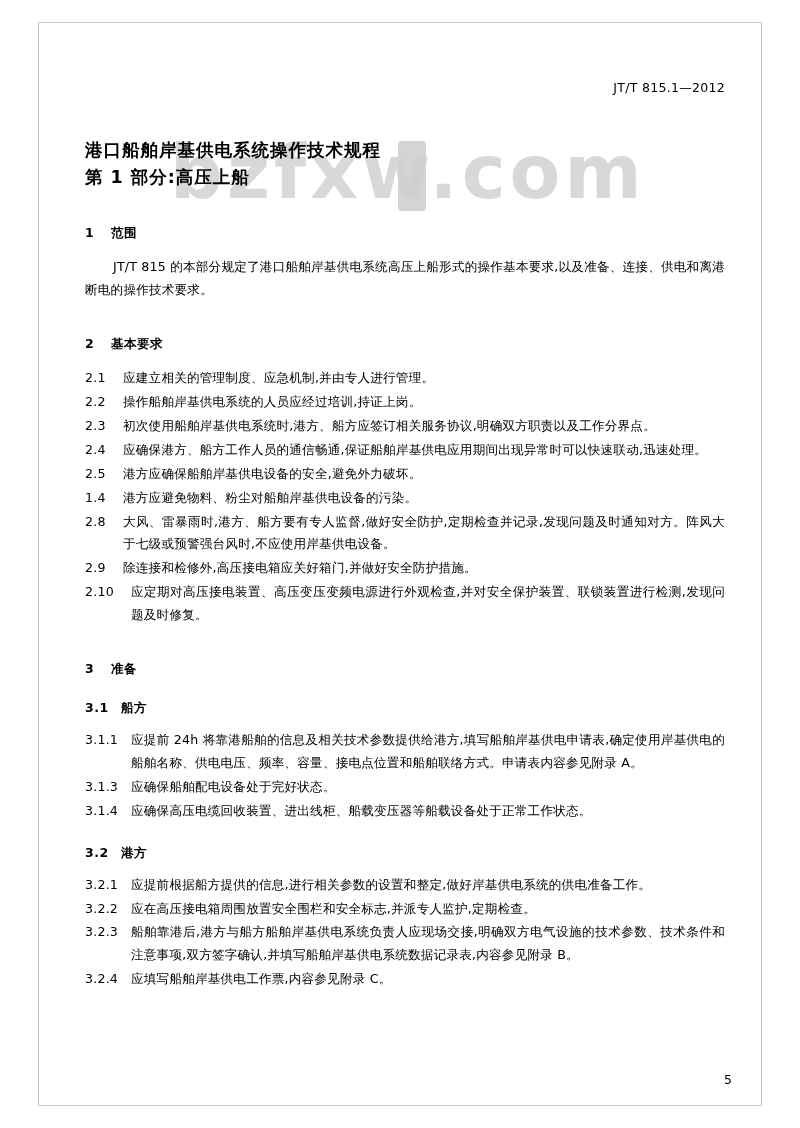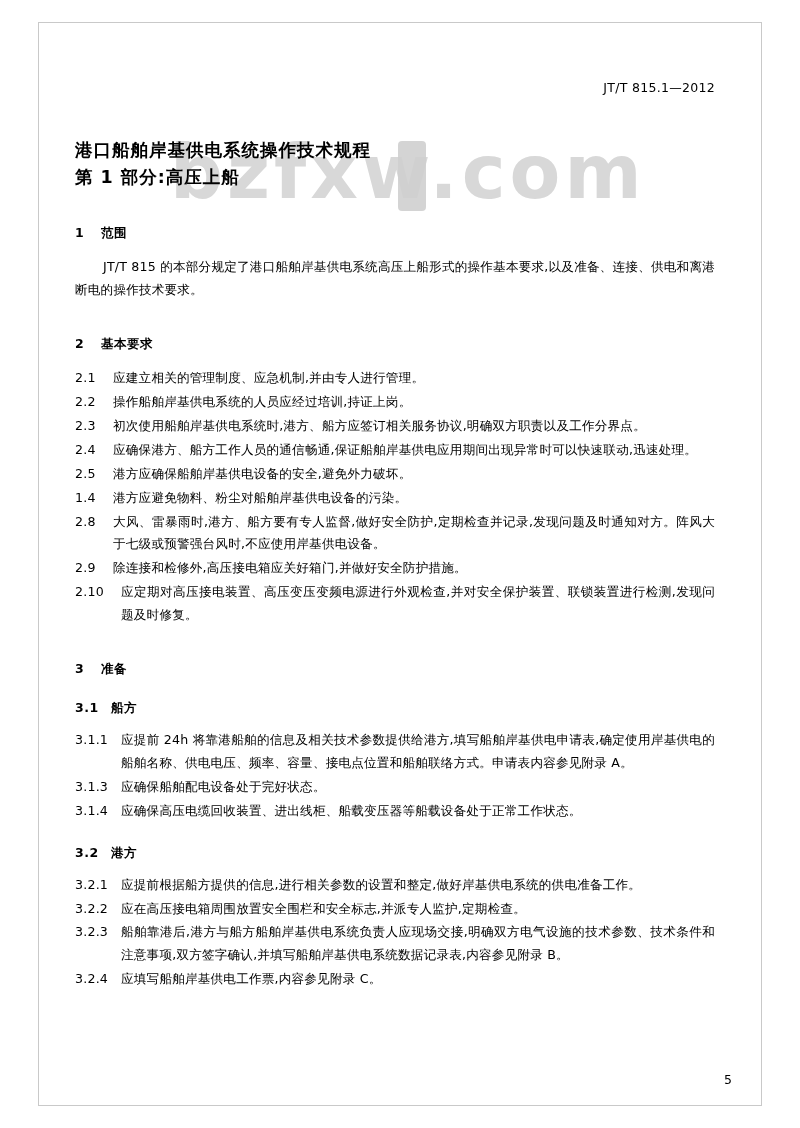--- a/index.html
+++ b/index.html
@@ -21,21 +21,21 @@
     left: 38px;
     top: 22px;
     width: 724px;
     height: 1084px;
     border: 1px solid #c9c9c9;
     background: #fff;
     box-sizing: border-box;
   }
   .content {
     position: absolute;
-    left: 75px;
+    left: 85px;
     top: 80px;
     width: 640px;
     z-index: 3;
   }
   .header-code {
     text-align: right;
     font-size: 12.5px;
     letter-spacing: 0.3px;
     margin: 0 0 42px 0;
   }

